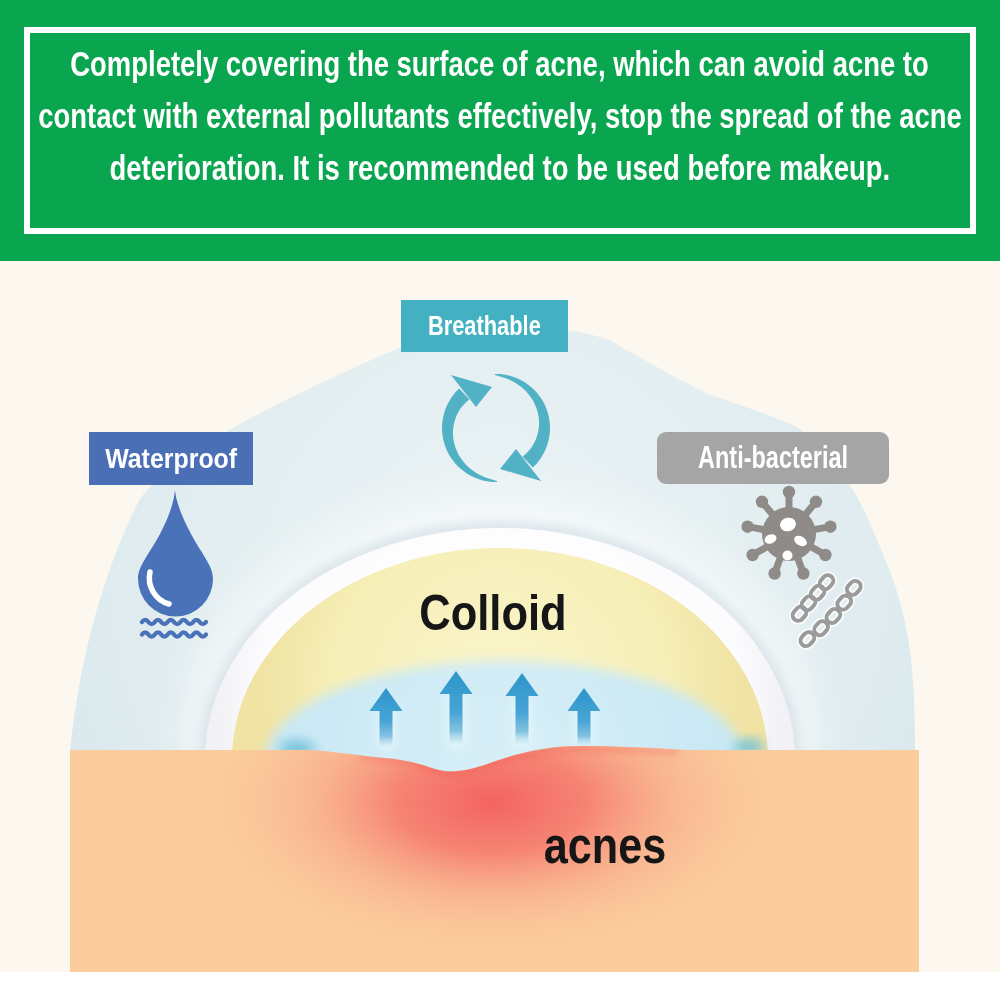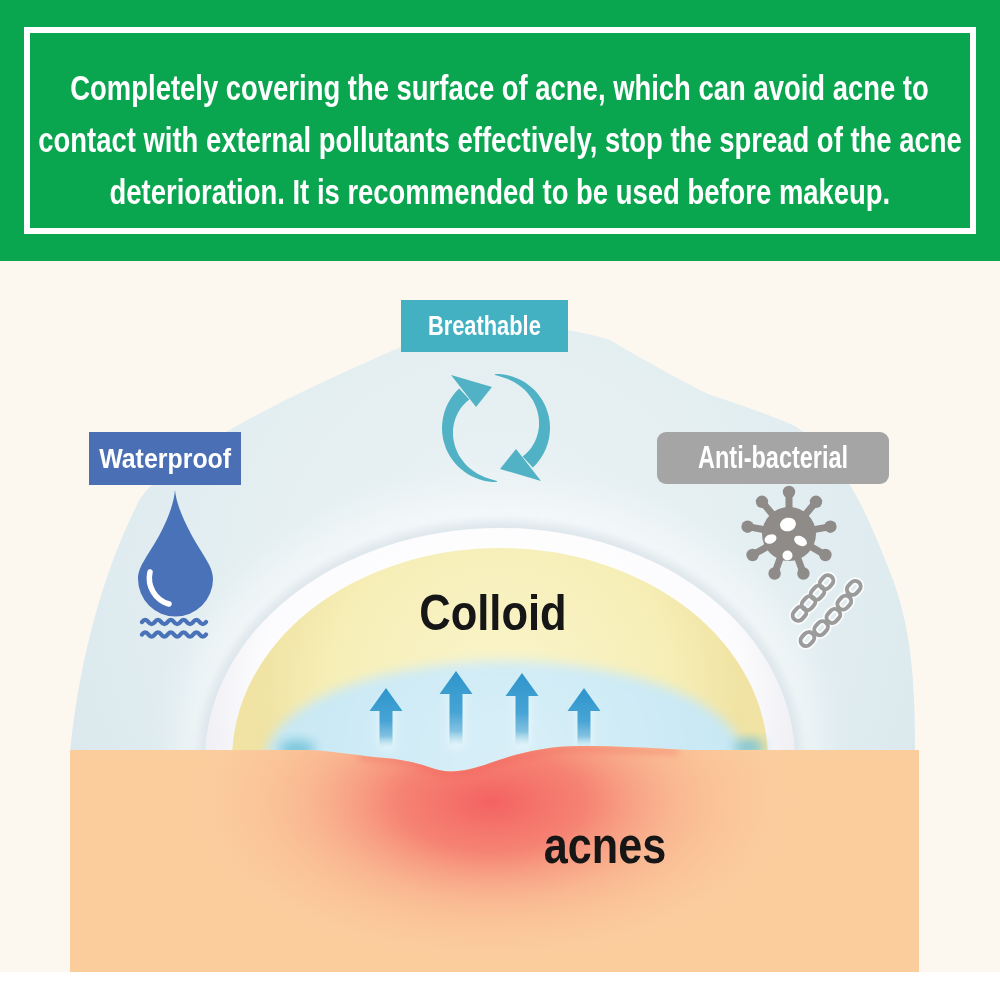--- a/index.html
+++ b/index.html
@@ -5,34 +5,34 @@
   html,body{margin:0;padding:0;}
   body{width:1000px;height:1000px;overflow:hidden;background:#ffffff;
        font-family:"Liberation Sans",sans-serif;}
   .page{position:relative;width:1000px;height:1000px;background:#ffffff;}
 
   
   .banner{position:absolute;left:0;top:0;width:1000px;height:261px;}
   .banner-border{position:absolute;left:24px;top:27px;right:24px;bottom:27px;
                  border:6px solid #ffffff;}
   .banner-text{position:absolute;left:0;top:38px;right:0;bottom:20px;
-               display:flex;flex-direction:column;justify-content:center;align-items:center;
+               display:flex;flex-direction:column;justify-content:flex-start;align-items:center;
                font-weight:700;font-size:35px;line-height:52px;}
   .banner-text .line{white-space:nowrap;transform:scaleX(0.784);transform-origin:center;}
 
   
   .diagram{position:absolute;left:0;top:261px;width:1000px;height:739px;}
   .art{position:absolute;left:0;top:0;}
 
   .tag{position:absolute;display:flex;align-items:center;justify-content:center;
        color:#fff;font-weight:700;}
   .tag span{white-space:nowrap;transform-origin:center;}
   .tag-breathable{left:401px;top:39px;width:167px;height:52px;font-size:28px;}
   .tag-breathable span{transform:scaleX(0.78);}
-  .tag-waterproof{left:89px;top:171px;width:152px;height:53px;font-size:28px;}
+  .tag-waterproof{left:89px;top:171px;width:164px;height:53px;font-size:28px;}
   .tag-waterproof span{transform:scaleX(0.89);}
   .tag-antibacterial{left:657px;top:171px;width:232px;height:52px;font-size:31px;}
   .tag-antibacterial span{transform:scaleX(0.757);}
 
   .big-label{position:absolute;color:#161616;font-weight:700;white-space:nowrap;
              transform:translateX(-50%) scaleX(0.87);}
   .label-colloid{left:493px;top:323px;font-size:50px;}
   .label-acnes{left:605px;top:554px;font-size:52px;transform:translateX(-50%) scaleX(0.83);}
 </style>
 </head>

